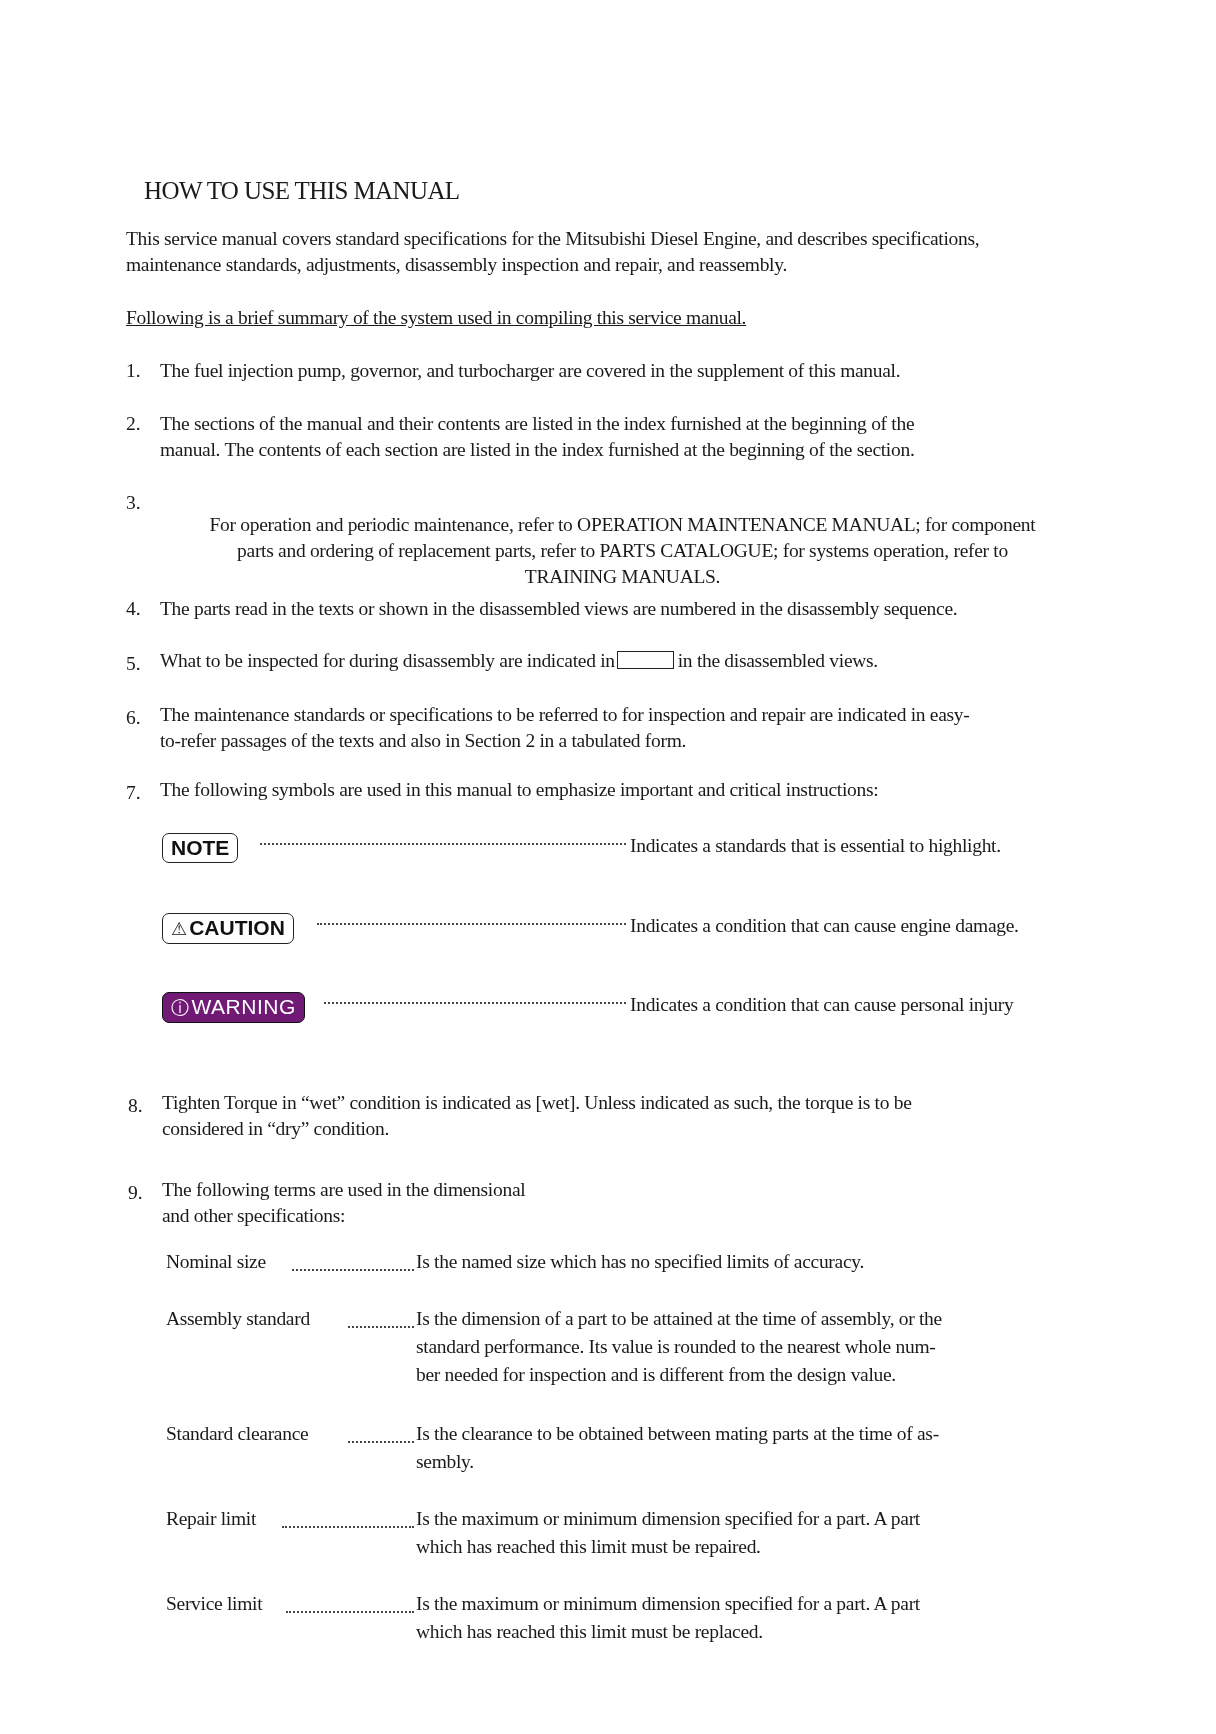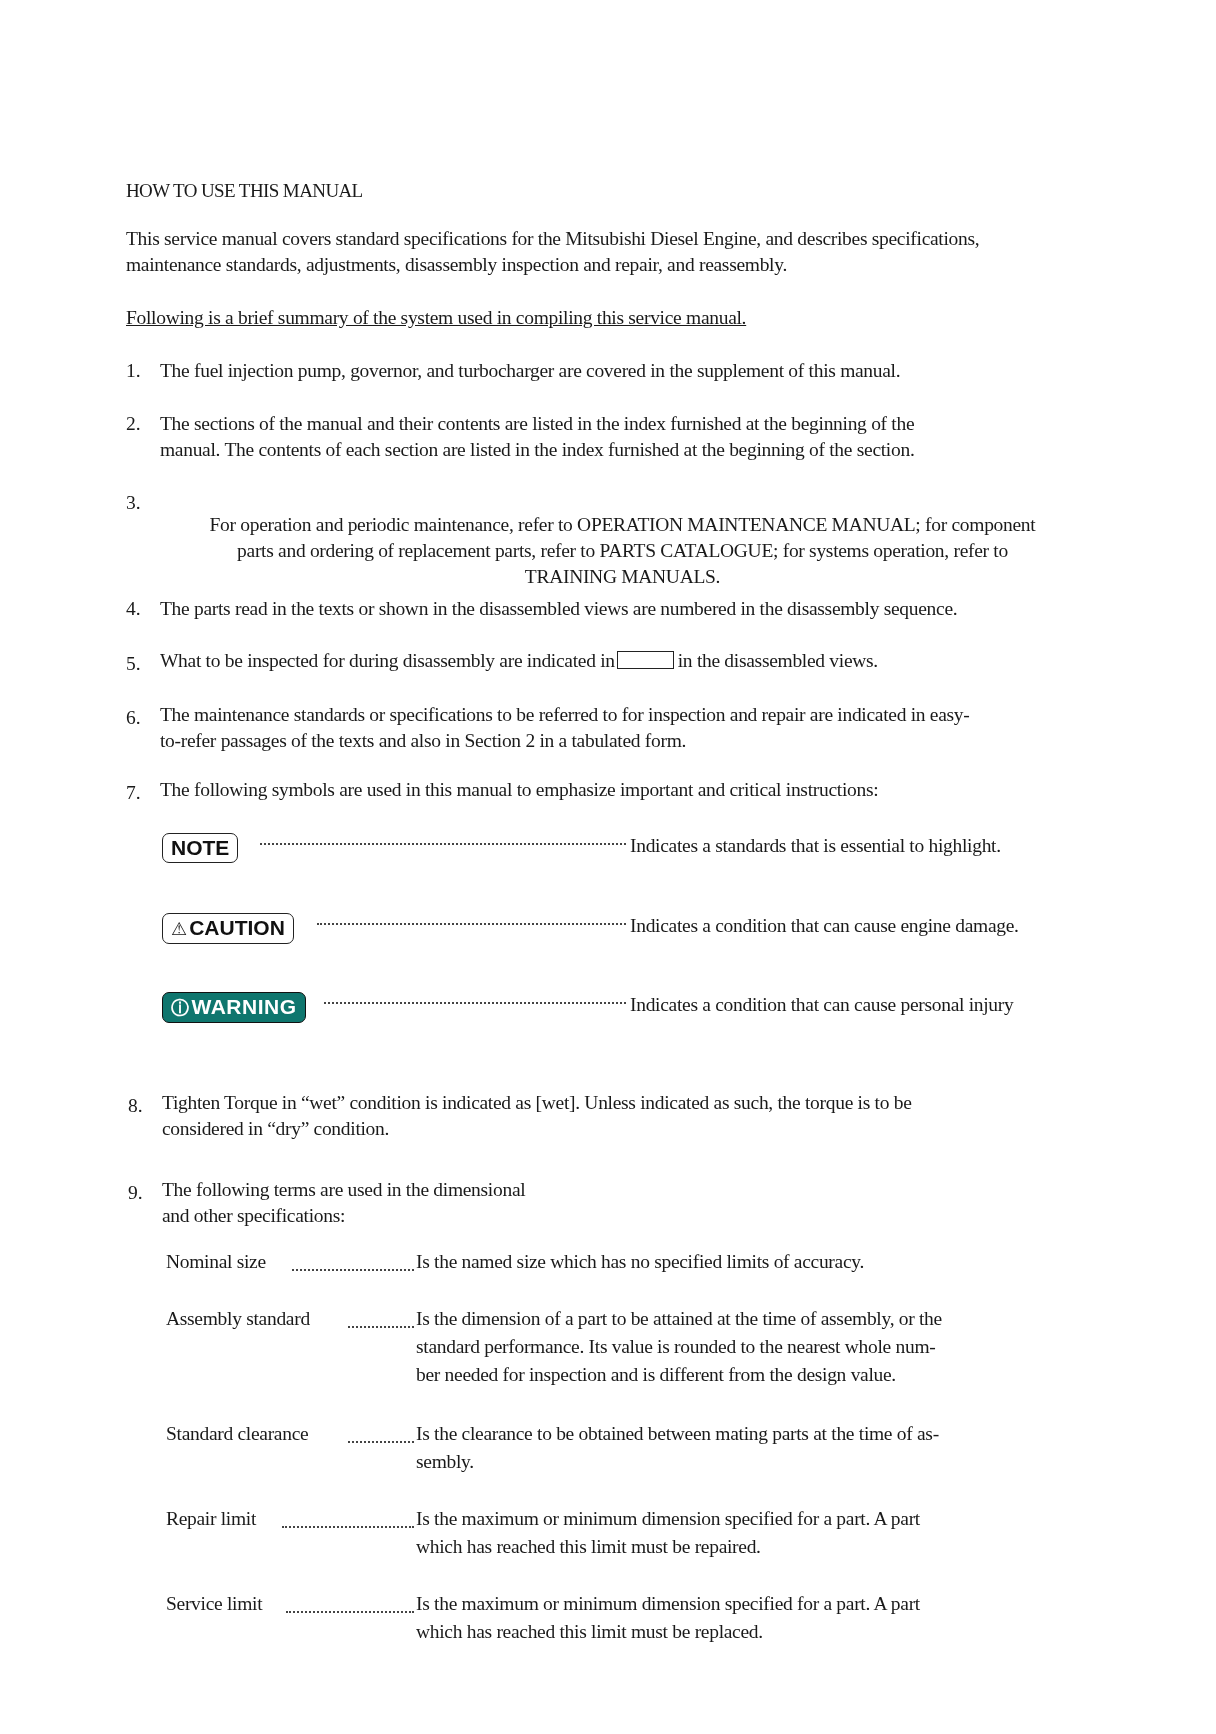--- a/index.html
+++ b/index.html
@@ -3,34 +3,34 @@
 <meta charset="utf-8">
 <style>
   html, body { margin: 0; padding: 0; background: #ffffff; }
   body {
     width: 1216px; height: 1734px; position: relative; overflow: hidden;
     font-family: "Liberation Serif", "DejaVu Serif", serif;
     color: #1a1a1a;
   }
   .page { position: absolute; left: 0; top: 0; width: 1216px; height: 1734px; }
   .t { position: absolute; font-size: 19.5px; line-height: 26px; letter-spacing: -0.3px; white-space: nowrap; }
-  .title { left: 126px; top: 178px; font-size: 19px; letter-spacing: -0.6px; }
+  .title { left: 144px; top: 178px; font-size: 25px; letter-spacing: -0.6px; }
   .para { left: 126px; }
   .num { position: absolute; font-size: 19.5px; line-height: 26px; }
   .item { position: absolute; left: 160px; width: 925px; font-size: 19.5px; line-height: 26px; letter-spacing: -0.3px; }
   .item .ln { display: block; white-space: nowrap; }
   .inline-box { display: inline-block; width: 55px; height: 16px; border: 1.5px solid #222; vertical-align: -2px; margin: 0 4px 0 2px; }
   .sym-row { position: absolute; left: 162px; width: 925px; height: 40px; }
   .badge {
     position: absolute; left: 0; top: 0;
     font-family: "Liberation Sans", "DejaVu Sans", sans-serif; font-weight: bold;
     font-size: 21px; line-height: 28px; padding: 0 8px;
     border: 1.6px solid #222; border-radius: 7px; background: #fff; color: #111;
   }
-  .badge.warning { background: #0f766e; color: #fff; border-color: #111; font-weight: bold; letter-spacing: 0.5px; }
+  .badge.warning { background: #701a75; color: #fff; border-color: #111; font-weight: normal; letter-spacing: 0.5px; }
   .badge .ico { font-size: 18px; margin-right: 2px; }
   .dots { position: absolute; top: 8px; height: 2px; border-bottom: 2px dotted #444; }
   .sym-desc { position: absolute; left: 468px; top: 0; font-size: 19.5px; line-height: 26px; letter-spacing: -0.3px; white-space: nowrap; }
   .term-row { position: absolute; left: 166px; width: 920px; }
   .term { position: absolute; left: 0; top: 0; font-size: 19.5px; line-height: 28px; white-space: nowrap; letter-spacing: -0.3px; }
   .term-dots { position: absolute; top: 19px; height: 2px; border-bottom: 2px dotted #444; }
   .term-def { position: absolute; left: 250px; top: 0; width: 670px; font-size: 19.5px; line-height: 28px; letter-spacing: -0.3px; }
   .term-def .ln { display: block; white-space: nowrap; }
 </style>
 </head>

